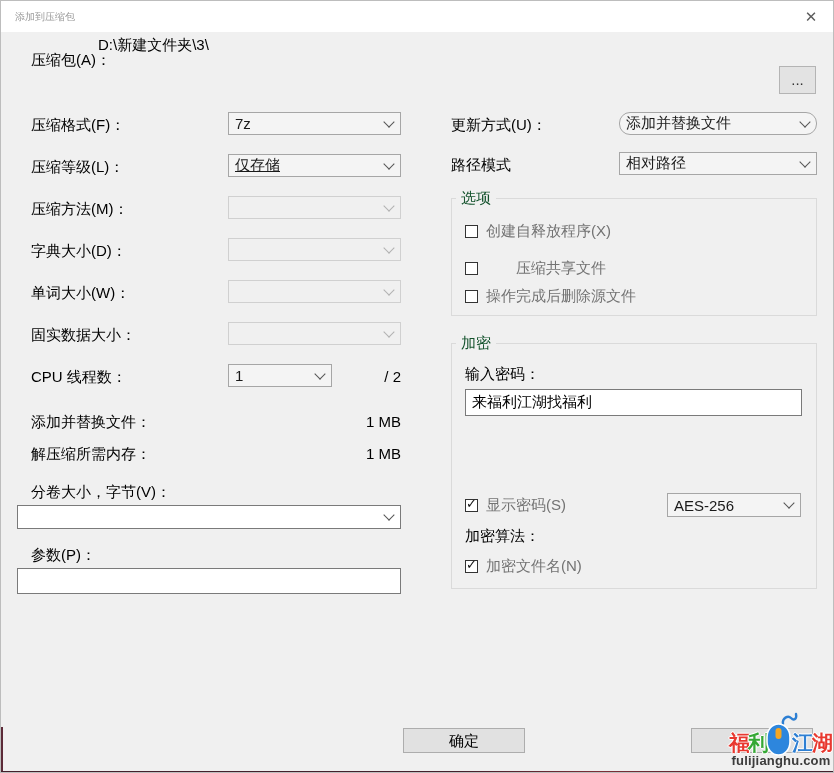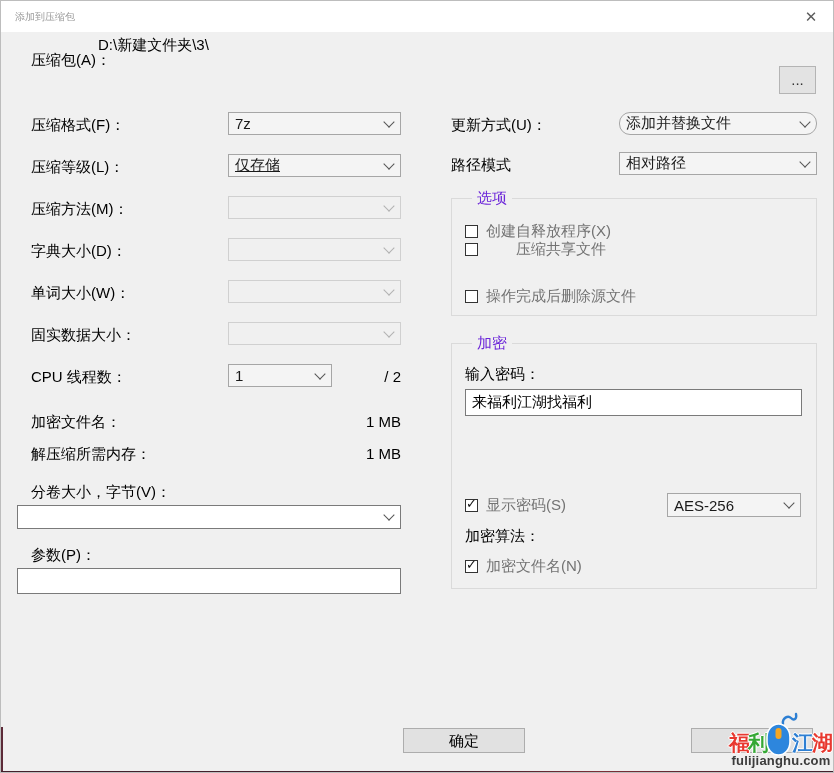--- a/index.html
+++ b/index.html
@@ -26,21 +26,21 @@
   .tinput{
     position:absolute;box-sizing:border-box;border:1px solid #7a7a7a;background:#fff;
     font-family:"Liberation Sans","DejaVu Sans",sans-serif;font-size:15px;padding:0 6px;color:#000;outline:none;
   }
   .btn{
     position:absolute;width:122px;height:25px;box-sizing:border-box;background:#e1e1e1;border:1px solid #adadad;
     font-family:"Liberation Sans","DejaVu Sans",sans-serif;font-size:15px;color:#000;line-height:23px;text-align:center;cursor:default;
   }
   .dots-btn{position:absolute;left:778px;top:65px;width:37px;height:28px;box-sizing:border-box;background:#e3e3e3;border:1px solid #b4b4b4;text-align:center;line-height:26px;color:#333;cursor:default;}
   .group{position:absolute;border:1px solid #dadada;box-sizing:border-box;}
-  .legend{position:absolute;top:-10px;left:20px;background:#f0f0f0;padding:0 5px;color:#6d28d9;}
+  .legend{position:absolute;top:-10px;left:4px;background:#f0f0f0;padding:0 5px;color:#14532d;}
   .cbrow{position:absolute;display:flex;align-items:center;gap:8px;cursor:default;}
   .cb{width:13px;height:13px;box-sizing:border-box;border:1px solid #333;background:#fff;position:relative;flex:0 0 auto;}
   .cb span{position:absolute;left:0px;top:-3px;font-size:13px;font-weight:bold;color:#111;line-height:13px;}
   .cbl{white-space:nowrap;color:#737373;}
   .bottom-strip{position:absolute;left:0;top:770px;width:834px;height:3px;
     background:linear-gradient(90deg,#44202c 0%,#44202c 55%,#7d2e36 72%,#44202c 92%);}
   .left-sliver{position:absolute;left:0;top:726px;width:2px;height:47px;background:#5c2a38;}
   .watermark{position:absolute;left:698px;top:708px;width:136px;height:62px;}
   .wm-char{position:absolute;font-size:21px;font-weight:bold;line-height:23px;
     text-shadow:-1px 0 #fff,1px 0 #fff,0 -1px #fff,0 1px #fff;}
@@ -97,21 +97,21 @@
       <span class="chev"></span>
   </div>
 
   <div class="lbl" style="left:30px;top:367px;">CPU 线程数：</div>
   <div class="combo" style="left:227px;top:363px;width:104px;">
     <span class="val">1</span>
       <span class="chev"></span>
   </div>
   <div class="lbl rt" style="left:340px;top:367px;width:60px;">/ 2</div>
 
-  <div class="lbl" style="left:30px;top:412px;">加密文件名：</div>
+  <div class="lbl" style="left:30px;top:412px;">添加并替换文件：</div>
   <div class="lbl rt" style="left:300px;top:412px;width:100px;">1 MB</div>
 
   <div class="lbl" style="left:30px;top:444px;">解压缩所需内存：</div>
   <div class="lbl rt" style="left:300px;top:444px;width:100px;">1 MB</div>
 
   <div class="lbl" style="left:30px;top:482px;">分卷大小，字节(V)：</div>
   <div class="combo white" style="left:16px;top:504px;width:384px;height:24px;">
     <span class="val"></span>
       <span class="chev"></span>
   </div>
@@ -133,21 +133,21 @@
 
   <div class="group" style="left:450px;top:197px;width:366px;height:118px;">
     <span class="legend">选项</span>
   </div>
   <div class="cbrow" style="left:464px;top:221px;">
     <span class="cb">
         <span></span>
       </span>
     <span class="cbl">创建自释放程序(X)</span>
   </div>
-  <div class="cbrow" style="left:464px;top:239px;gap:38px;">
+  <div class="cbrow" style="left:464px;top:258px;gap:38px;">
     <span class="cb">
         <span></span>
       </span>
     <span class="cbl">压缩共享文件</span>
   </div>
   <div class="cbrow" style="left:464px;top:286px;">
     <span class="cb">
         <span></span>
       </span>
     <span class="cbl">操作完成后删除源文件</span>

